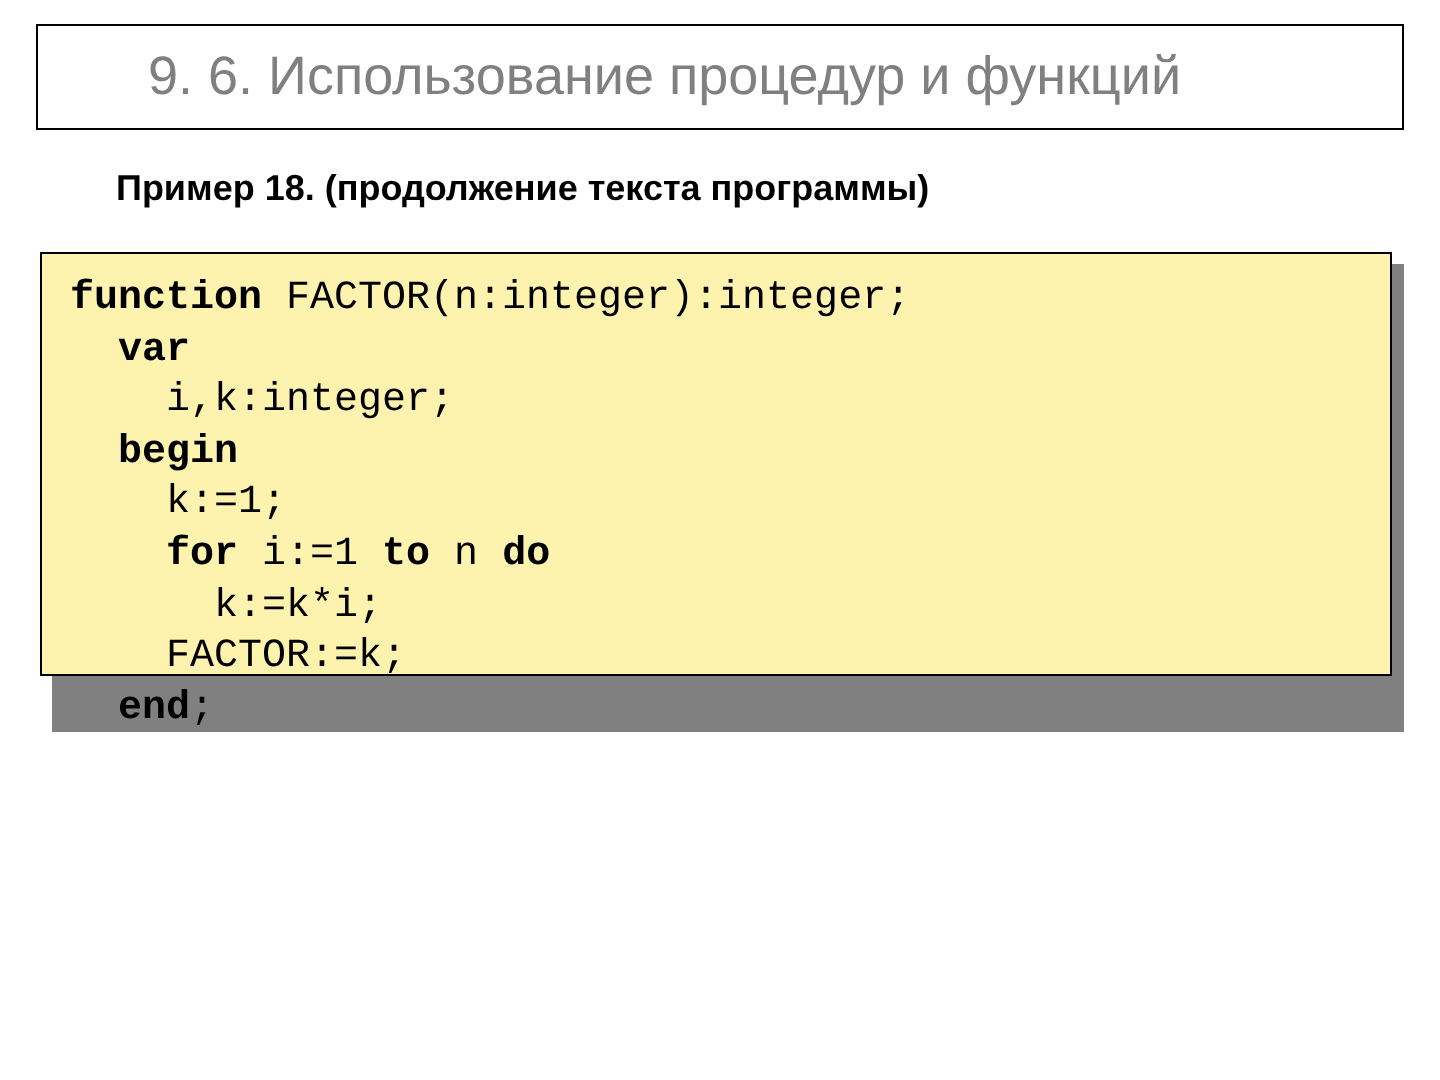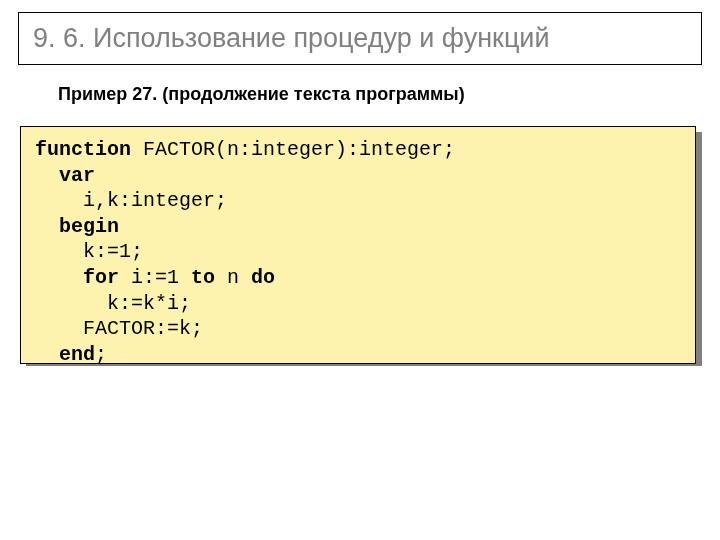--- a/index.html
+++ b/index.html
@@ -15,20 +15,21 @@
     top: 12px;
     left: 18px;
     right: 18px;
     border: 1px solid #000000;
     padding: 10px 14px;
   }
   .title {
     font-size: 27px;
     color: #808080;
     font-weight: normal;
+    margin-left: 41px;
   }
   .subtitle {
     position: absolute;
     top: 84px;
     left: 58px;
     font-size: 18px;
     color: #000000;
   }
   .subtitle .example-label {
     font-weight: bold;
@@ -42,41 +43,41 @@
     left: 26px;
     right: 18px;
     height: 234px;
     background: #808080;
   }
   .code-block {
     position: absolute;
     top: 126px;
     left: 20px;
     right: 24px;
-    height: 238px;
+    height: 212px;
     background: #fef3ae;
     border: 1px solid #000000;
     padding: 10px 14px;
     font-family: "Courier New", monospace;
     font-size: 20px;
     line-height: 1.28;
     color: #000000;
     white-space: pre;
   }
   .kw { font-weight: bold; }
 </style>
 </head>
 <body>
 
 <div class="title-container">
   <div class="title">9. 6. Использование процедур и функций</div>
 </div>
 
 <div class="subtitle">
-  <span class="example-label">Пример 27.</span><span class="example-desc">  (продолжение текста программы)</span>
+  <span class="example-label">Пример 18.</span><span class="example-desc">  (продолжение текста программы)</span>
 </div>
 
 <div class="code-shadow"></div>
 <div class="code-block"><span class="kw">function</span><span> FACTOR(n:integer):integer;</span>
 <span class="kw">  var</span>
 <span>    i,k:integer;</span>
 <span class="kw">  begin</span>
 <span>    k:=1;</span>
 <span class="kw">    for</span><span> i:=1 </span><span class="kw">to</span><span> n </span><span class="kw">do</span>
 <span>      k:=k*i;</span>

